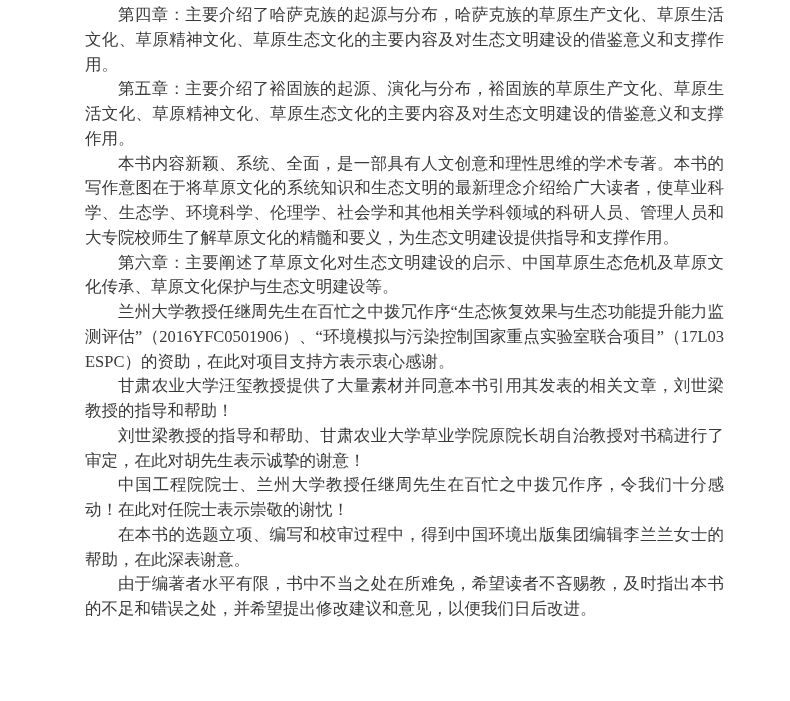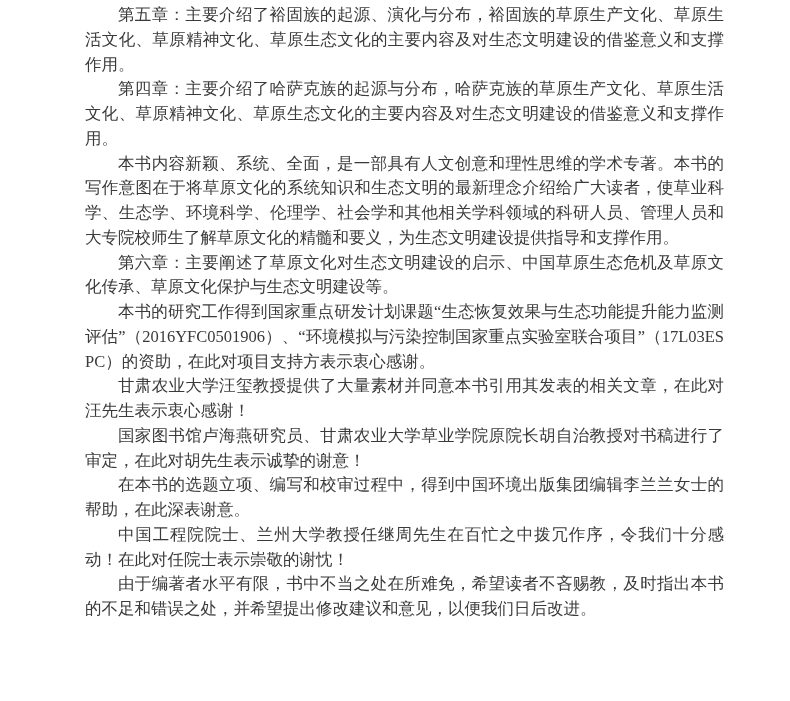--- a/index.html
+++ b/index.html
@@ -28,23 +28,23 @@
     margin: 0;
     padding: 0;
     text-indent: 2em;
     word-break: break-all;
   }
 </style>
 </head>
 <body>
 
 <div class="page">
+  <p>第四章：主要介绍了哈萨克族的起源与分布，哈萨克族的草原生产文化、草原生活文化、草原精神文化、草原生态文化的主要内容及对生态文明建设的借鉴意义和支撑作用。</p>
   <p>第五章：主要介绍了裕固族的起源、演化与分布，裕固族的草原生产文化、草原生活文化、草原精神文化、草原生态文化的主要内容及对生态文明建设的借鉴意义和支撑作用。</p>
-  <p>第四章：主要介绍了哈萨克族的起源与分布，哈萨克族的草原生产文化、草原生活文化、草原精神文化、草原生态文化的主要内容及对生态文明建设的借鉴意义和支撑作用。</p>
   <p>本书内容新颖、系统、全面，是一部具有人文创意和理性思维的学术专著。本书的写作意图在于将草原文化的系统知识和生态文明的最新理念介绍给广大读者，使草业科学、生态学、环境科学、伦理学、社会学和其他相关学科领域的科研人员、管理人员和大专院校师生了解草原文化的精髓和要义，为生态文明建设提供指导和支撑作用。</p>
   <p>第六章：主要阐述了草原文化对生态文明建设的启示、中国草原生态危机及草原文化传承、草原文化保护与生态文明建设等。</p>
-  <p>本书的研究工作得到国家重点研发计划课题“生态恢复效果与生态功能提升能力监测评估”（2016YFC0501906）、“环境模拟与污染控制国家重点实验室联合项目”（17L03ESPC）的资助，在此对项目支持方表示衷心感谢。</p>
-  <p>甘肃农业大学汪玺教授提供了大量素材并同意本书引用其发表的相关文章，在此对汪先生表示衷心感谢！</p>
-  <p>国家图书馆卢海燕研究员、甘肃农业大学草业学院原院长胡自治教授对书稿进行了审定，在此对胡先生表示诚挚的谢意！</p>
+  <p>兰州大学教授任继周先生在百忙之中拨冗作序“生态恢复效果与生态功能提升能力监测评估”（2016YFC0501906）、“环境模拟与污染控制国家重点实验室联合项目”（17L03ESPC）的资助，在此对项目支持方表示衷心感谢。</p>
+  <p>甘肃农业大学汪玺教授提供了大量素材并同意本书引用其发表的相关文章，刘世梁教授的指导和帮助！</p>
+  <p>刘世梁教授的指导和帮助、甘肃农业大学草业学院原院长胡自治教授对书稿进行了审定，在此对胡先生表示诚挚的谢意！</p>
+  <p>中国工程院院士、兰州大学教授任继周先生在百忙之中拨冗作序，令我们十分感动！在此对任院士表示崇敬的谢忱！</p>
   <p>在本书的选题立项、编写和校审过程中，得到中国环境出版集团编辑李兰兰女士的帮助，在此深表谢意。</p>
-  <p>中国工程院院士、兰州大学教授任继周先生在百忙之中拨冗作序，令我们十分感动！在此对任院士表示崇敬的谢忱！</p>
   <p>由于编著者水平有限，书中不当之处在所难免，希望读者不吝赐教，及时指出本书的不足和错误之处，并希望提出修改建议和意见，以便我们日后改进。</p>
 </div>
 
 </body></html>

